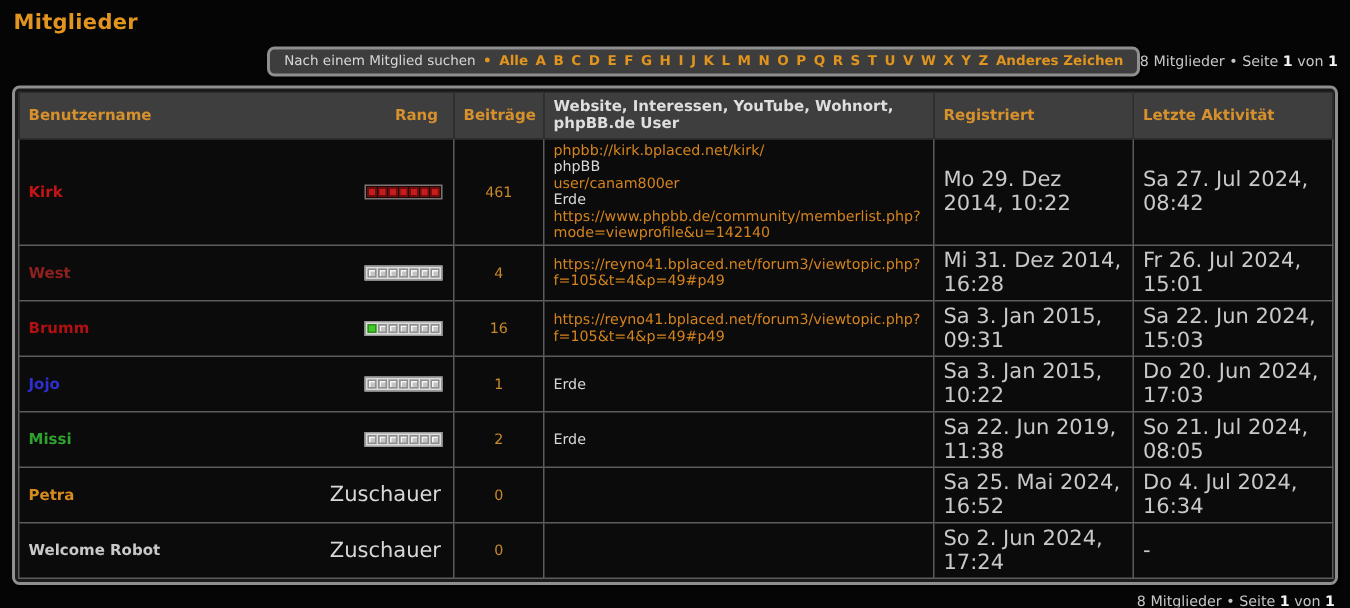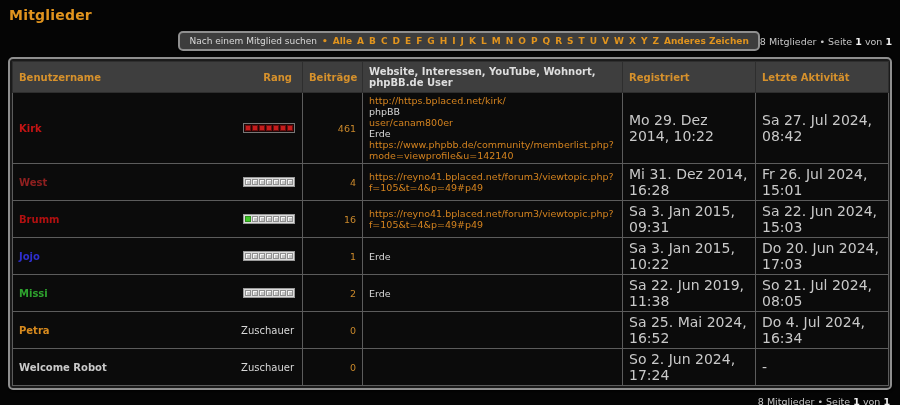--- a/index.html
+++ b/index.html
@@ -48,29 +48,29 @@
   tbody tr:nth-child(2) td { height:31px; }
   tbody tr:nth-child(3) td { height:18px; }
   tbody tr:nth-child(4) td { height:26px; }
   tbody tr:nth-child(5) td { height:25px; }
   tbody tr:nth-child(6) td { height:25px; }
   tbody tr:nth-child(7) td { height:24px; }
   tbody tr:nth-child(8) td { height:24px; }
 
   .cell-user { display:flex; justify-content:space-between; align-items:center; }
   .username { font-weight:bold; font-size:10px; text-decoration:none; cursor:pointer; }
-  .rank-text { color:#d8d8d8; font-size:10px; padding-right:2px; }
+  .rank-text { color:#d8d8d8; font-size:14px; padding-right:2px; }
   .rank-blocks { display:inline-flex; gap:1px; padding:1px; border:1px solid #777; margin-right:1px; }
   .rank-blocks.red { background:#1f0707; }
   .rank-blocks.gray, .rank-blocks.green { background:#dcdcdc; border-color:#9a9a9a; }
   .blk { width:6px; height:6px; }
   .blk.r { background:#c51c1c; border:1px solid #6e0c0c; }
   .blk.g { background:#c4c4c4; border:1px solid #8f8f8f; box-shadow:inset 1px 1px 0 rgba(255,255,255,.85); }
   .blk.green1 { background:#41c829; border:1px solid #2d8f1c; }
-  .posts { color:#c9882b; display:block; text-align:right; }
+  .posts { color:#c9882b; display:block; text-align:center; }
   .weblines .ln { line-height:11px; word-break:break-all; }
   .ln.link { color:#d4831f; cursor:pointer; }
   .ln.plain { color:#d8d8d8; }
   .datecell { font-size:14px; }
 
   .bottom-pag { text-align:right; margin:6px 10px 0; }
   .goto-row { display:flex; justify-content:flex-end; margin:4px 9px 0; }
   .goto-btn {
     background:#5c2511; color:#e5a33c; border:1px solid #311003; border-radius:4px;
     font-size:10px; font-weight:bold; padding:2px 8px;
@@ -172,21 +172,21 @@
                 <span class="blk r"></span>
                 <span class="blk r"></span>
                 <span class="blk r"></span>
               </div>
             </div>
           </td>
           <td>
             <a class="posts">461</a>
           </td>
           <td class="weblines">
-            <div class="ln link">http://https.bplaced.net/kirk/</div>
+            <div class="ln link">phpbb://kirk.bplaced.net/kirk/</div>
             <div class="ln plain">phpBB</div>
             <div class="ln link">user/canam800er</div>
             <div class="ln plain">Erde</div>
             <div class="ln link">https://www.phpbb.de/community/memberlist.php?mode=viewprofile&amp;u=142140</div>
           </td>
           <td class="datecell">Mo 29. Dez 2014, 10:22</td>
           <td class="datecell">Sa 27. Jul 2024, 08:42</td>
         </tr>
         <tr>
           <td>

